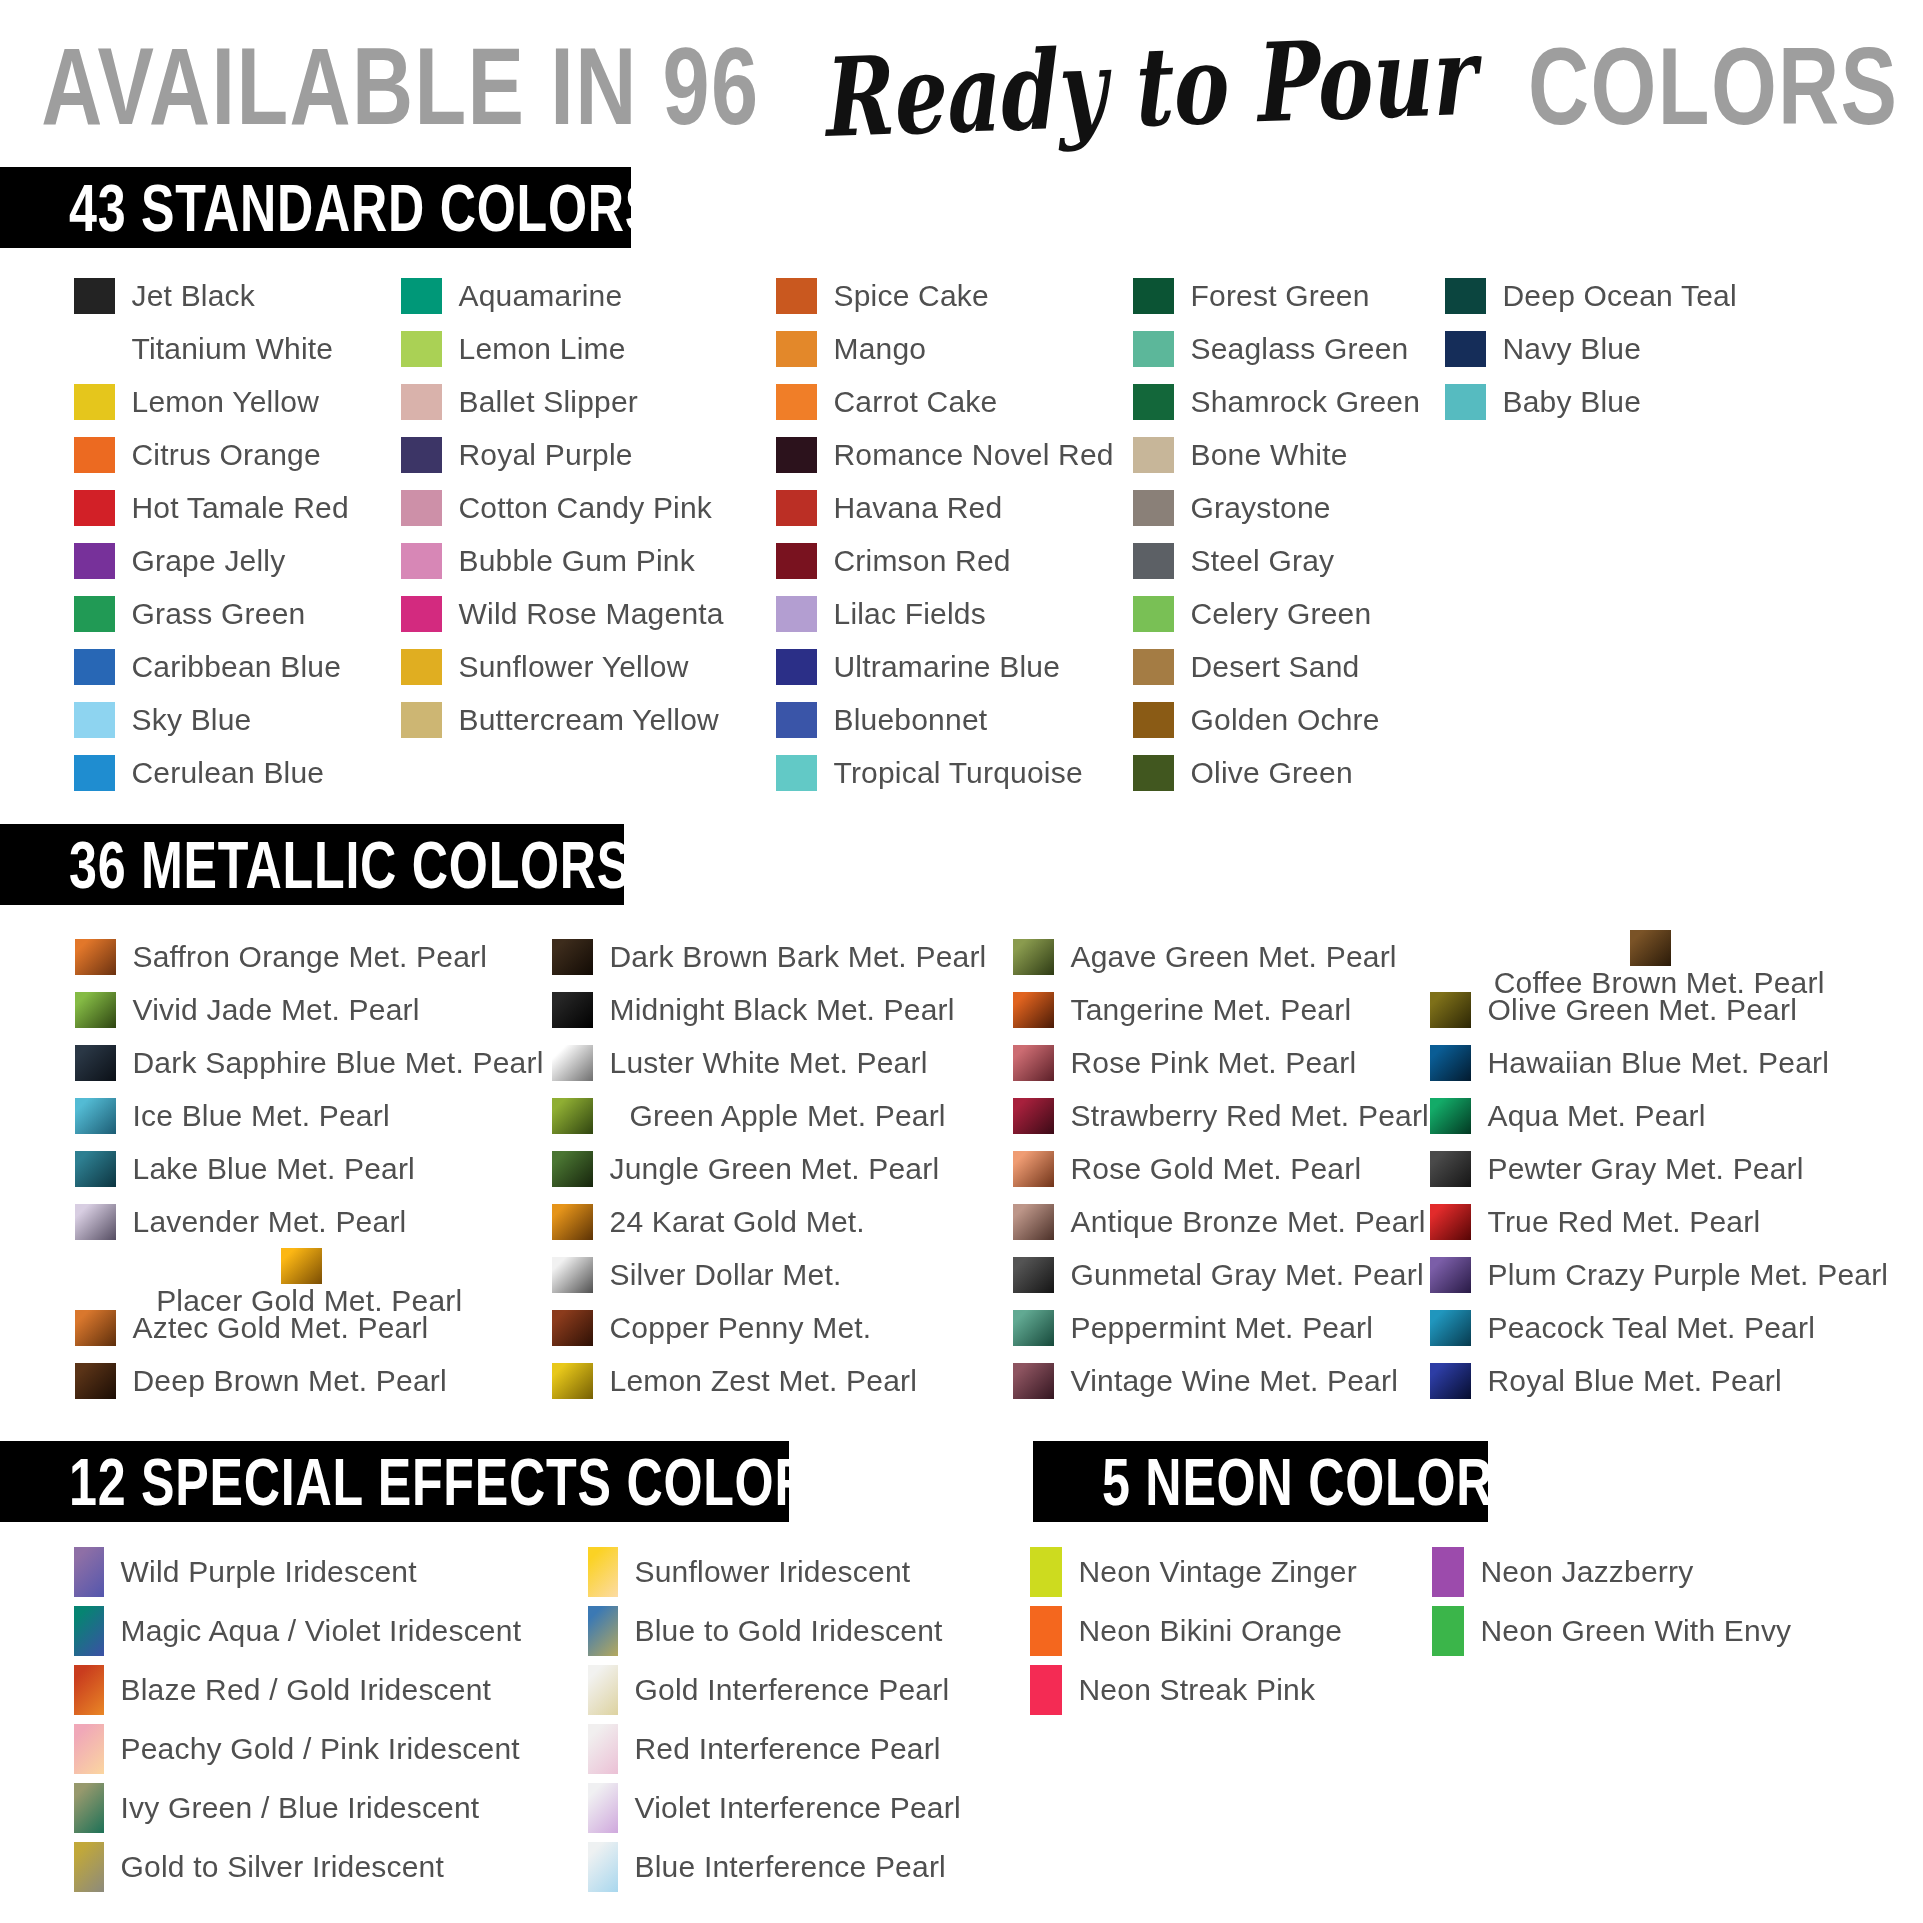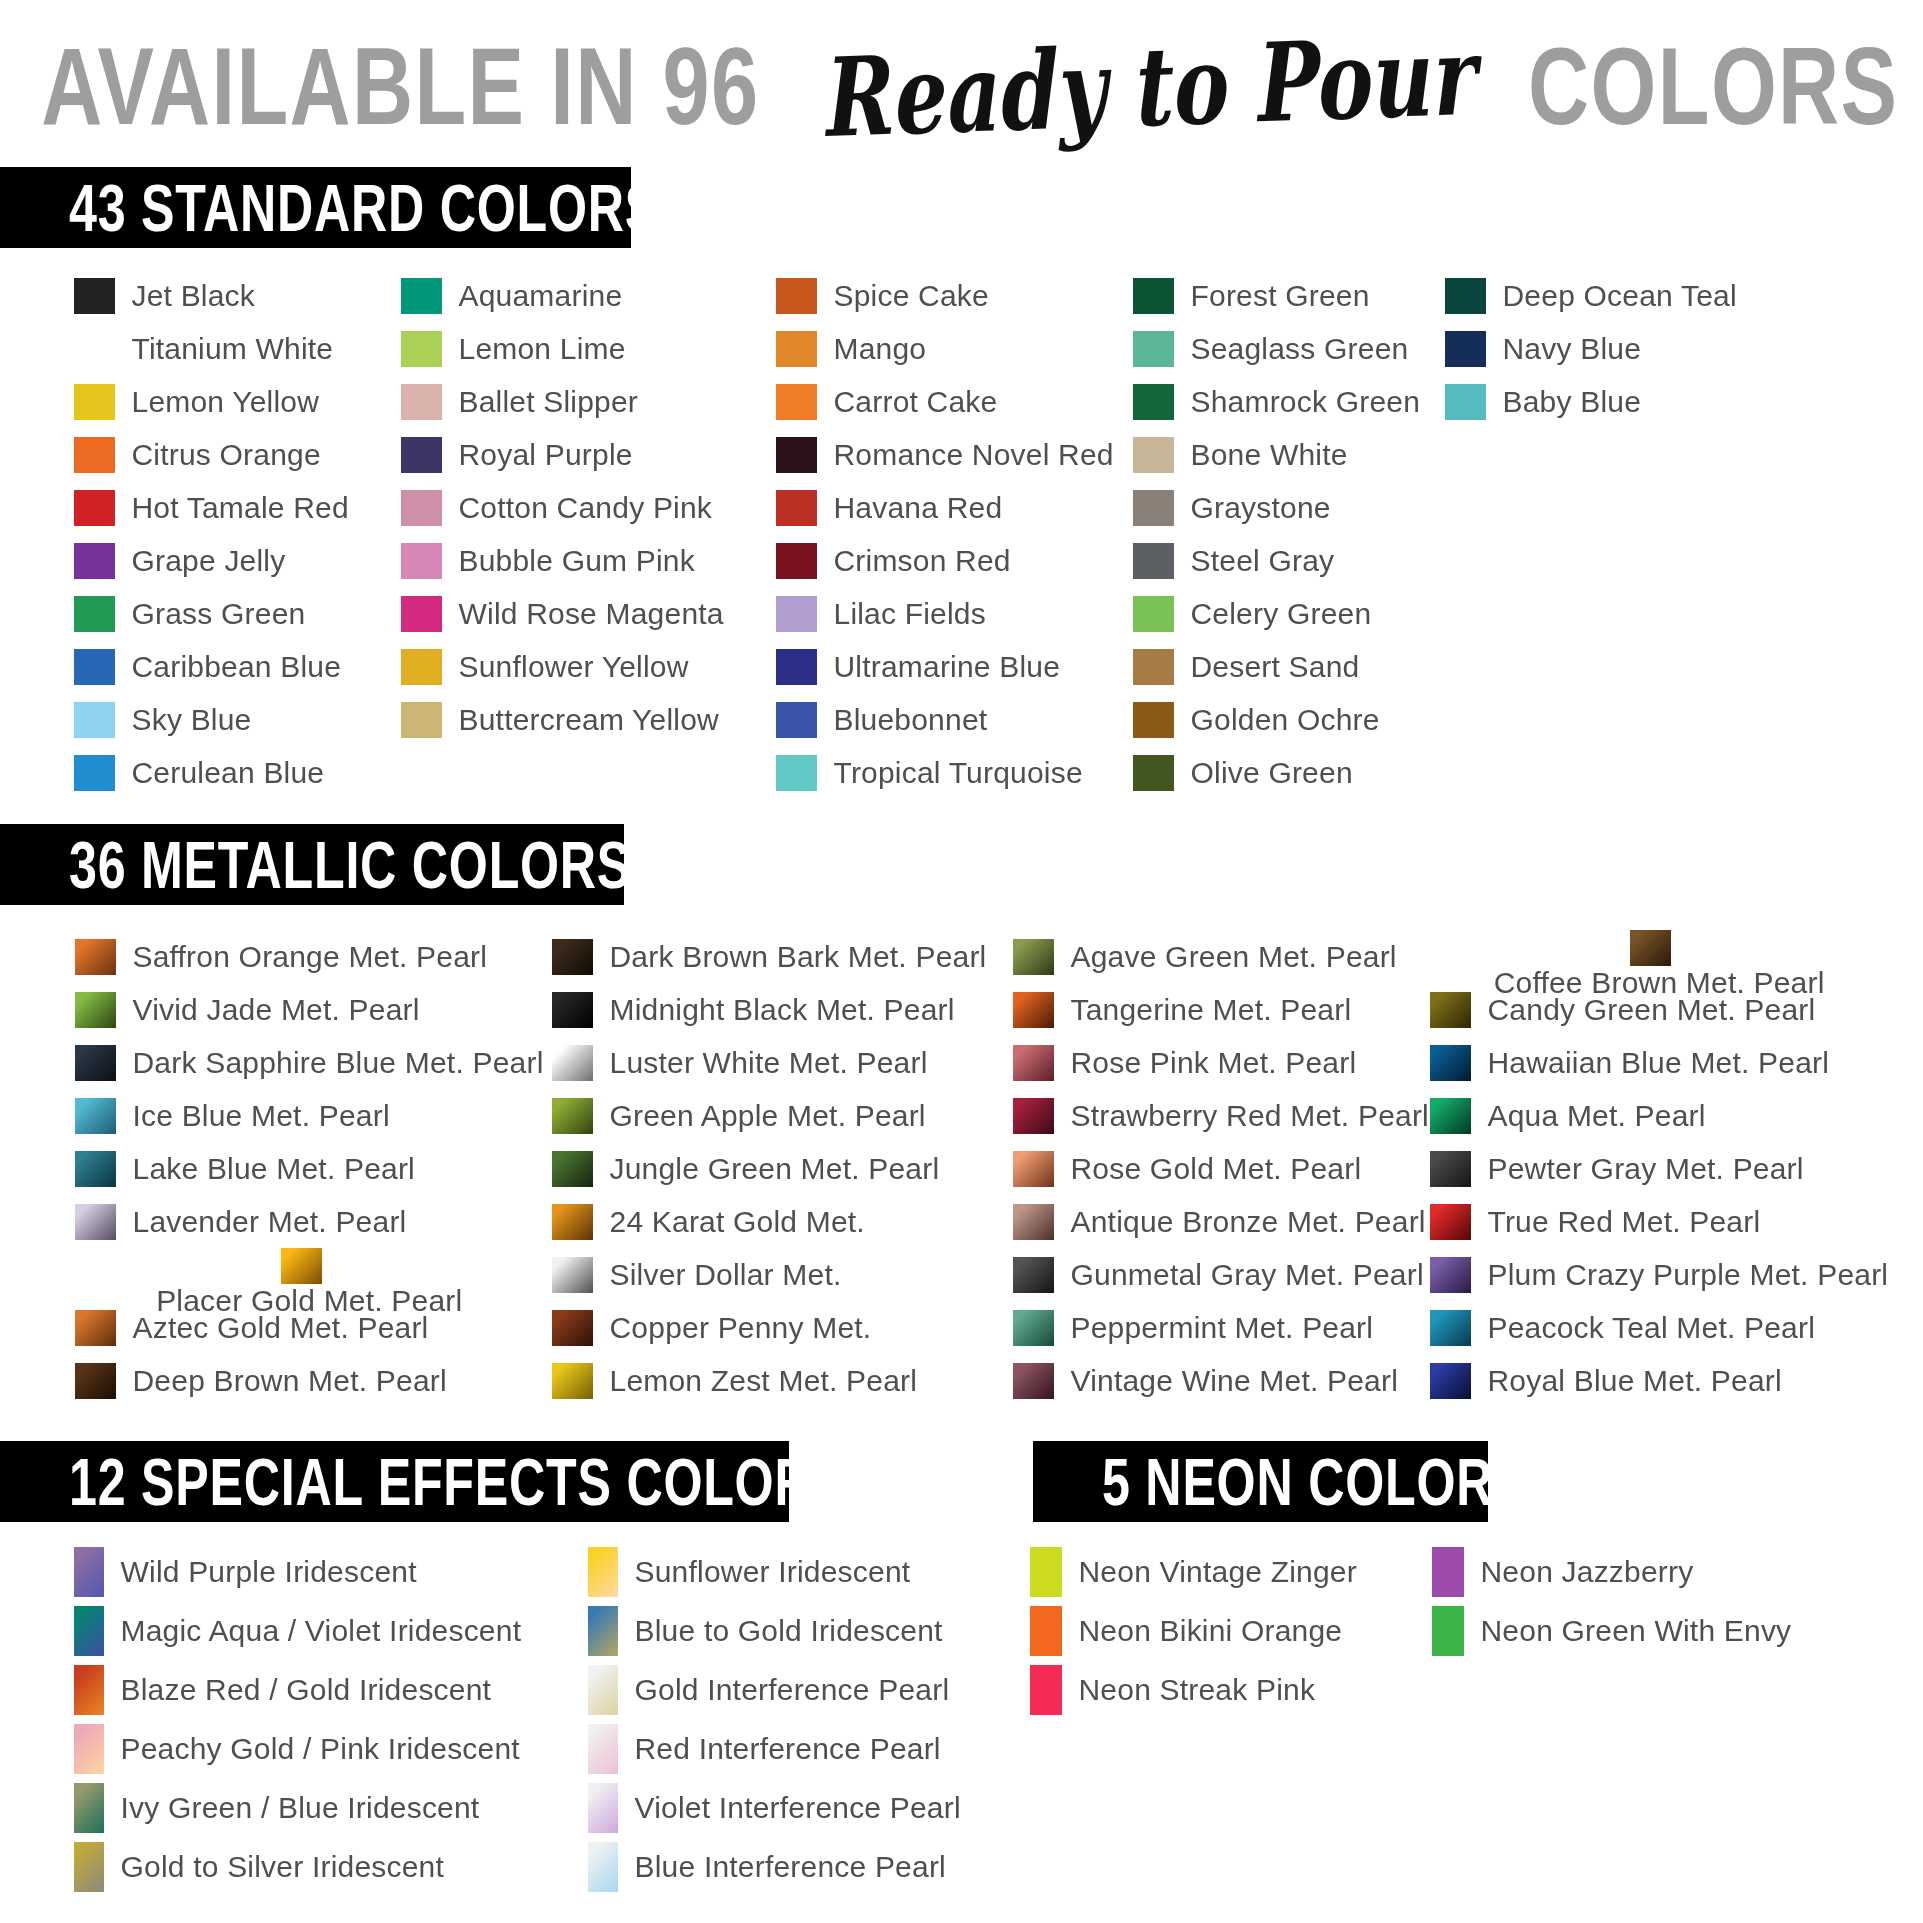--- a/index.html
+++ b/index.html
@@ -327,21 +327,21 @@
       <div class="label">Dark Brown Bark Met. Pearl</div>
     </div>
     <div class="row" style="height: 53px;">
       <div class="sw" style="background: linear-gradient(135deg, rgb(38, 38, 38) 0%, rgb(38, 38, 38) 18%, rgb(0, 0, 0) 100%);"></div>
       <div class="label">Midnight Black Met. Pearl</div>
     </div>
     <div class="row" style="height: 53px;">
       <div class="sw" style="background: linear-gradient(135deg, rgb(255, 255, 255) 0%, rgb(255, 255, 255) 18%, rgb(110, 110, 110) 100%);"></div>
       <div class="label">Luster White Met. Pearl</div>
     </div>
-    <div class="row" style="height: 53px;">
+    <div class="row" style="height: 53px; gap: 20px;">
       <div class="sw" style="background: linear-gradient(135deg, rgb(143, 174, 51) 0%, rgb(143, 174, 51) 18%, rgb(47, 68, 16) 100%);"></div>
       <div class="label">Green Apple Met. Pearl</div>
     </div>
     <div class="row" style="height: 53px;">
       <div class="sw" style="background: linear-gradient(135deg, rgb(74, 117, 50) 0%, rgb(74, 117, 50) 18%, rgb(22, 36, 12) 100%);"></div>
       <div class="label">Jungle Green Met. Pearl</div>
     </div>
     <div class="row" style="height: 53px;">
       <div class="sw" style="background: linear-gradient(135deg, rgb(229, 148, 26) 0%, rgb(229, 148, 26) 18%, rgb(91, 50, 5) 100%);"></div>
       <div class="label">24 Karat Gold Met.</div>
@@ -397,21 +397,21 @@
       <div class="label">Vintage Wine Met. Pearl</div>
     </div>
   </div>
 <div class="col" id="met-c3" style="left:1430px;top:930px;">
     <div class="row" style="height: 53px; flex-direction: column;">
       <div class="sw" style="background: linear-gradient(135deg, rgb(122, 83, 39) 0%, rgb(122, 83, 39) 18%, rgb(42, 26, 8) 100%);"></div>
       <div class="label">Coffee Brown Met. Pearl</div>
     </div>
     <div class="row" style="height: 53px;">
       <div class="sw" style="background: linear-gradient(135deg, rgb(126, 112, 25) 0%, rgb(126, 112, 25) 18%, rgb(44, 38, 5) 100%);"></div>
-      <div class="label">Candy Green Met. Pearl</div>
+      <div class="label">Olive Green Met. Pearl</div>
     </div>
     <div class="row" style="height: 53px;">
       <div class="sw" style="background: linear-gradient(135deg, rgb(10, 93, 149) 0%, rgb(10, 93, 149) 18%, rgb(2, 26, 46) 100%);"></div>
       <div class="label">Hawaiian Blue Met. Pearl</div>
     </div>
     <div class="row" style="height: 53px;">
       <div class="sw" style="background: linear-gradient(135deg, rgb(19, 171, 104) 0%, rgb(19, 171, 104) 18%, rgb(2, 56, 34) 100%);"></div>
       <div class="label">Aqua Met. Pearl</div>
     </div>
     <div class="row" style="height: 53px;">

